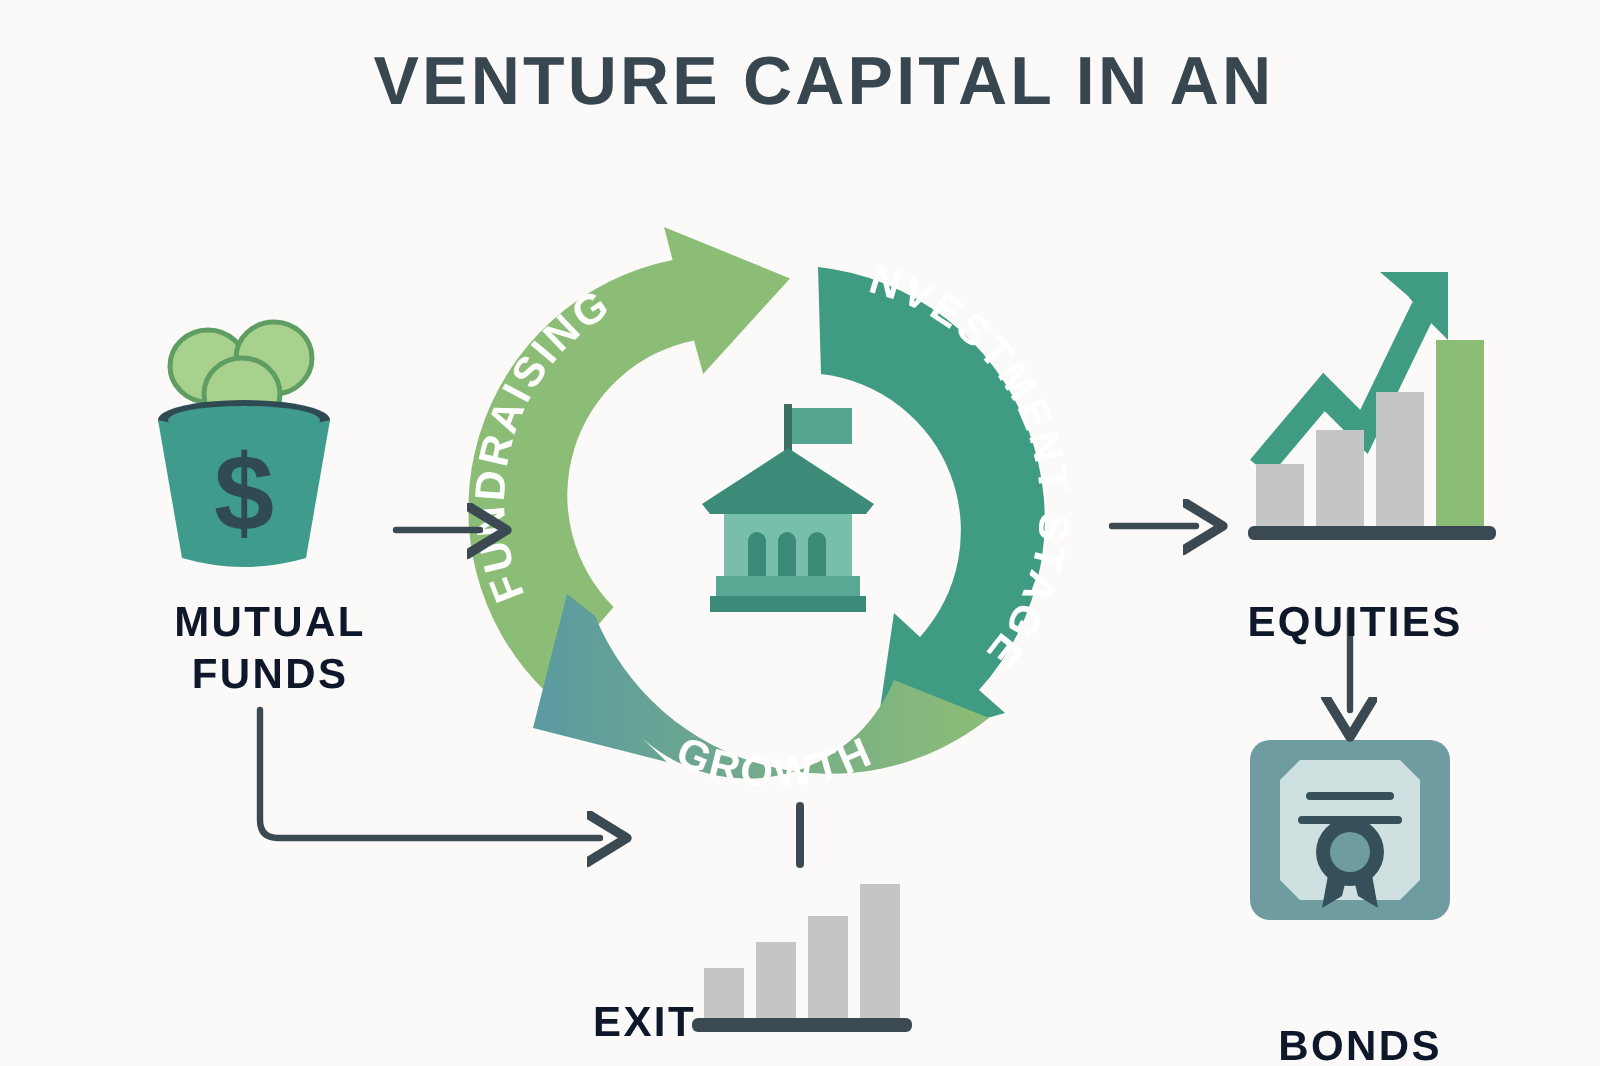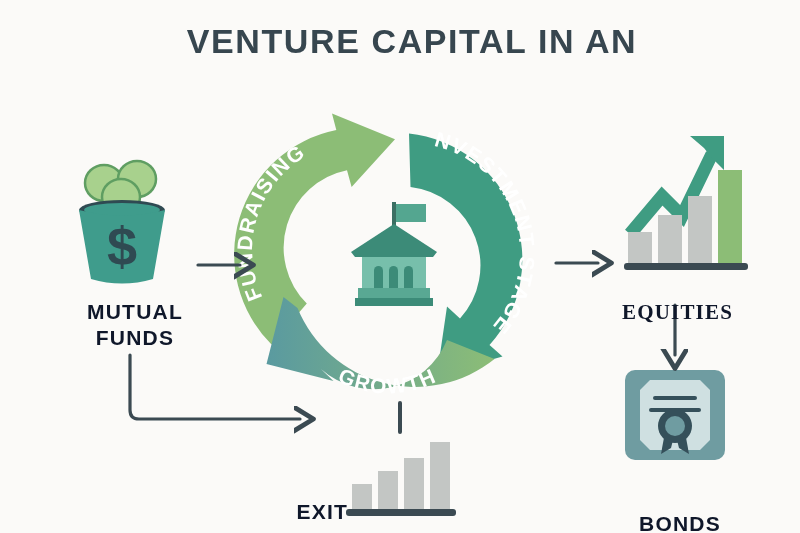--- a/index.html
+++ b/index.html
@@ -42,21 +42,21 @@
     text-align: center;
     white-space: pre-line;
     margin-top: 41px;
   }
   #svg-main {
     position: absolute;
     left: 0;
     top: 0;
   }
   .lbl-mutual { left: 35px; top: 258px; width: 200px; }
-  .lbl-equities { left: 595px; top: 258px; width: 165px; font-family: Liberation Serif, serif; }
+  .lbl-equities { left: 595px; top: 258px; width: 165px; }
   .lbl-bonds { left: 600px; top: 470px; width: 160px; }
   .lbl-exit { left: 238px; top: 458px; width: 110px; text-align: right;}
 </style>
 </head>
 <body>
 
 <div id="canvas">
 
   <div class="title">
     <span>VENTURE CAPITAL IN AN</span>

